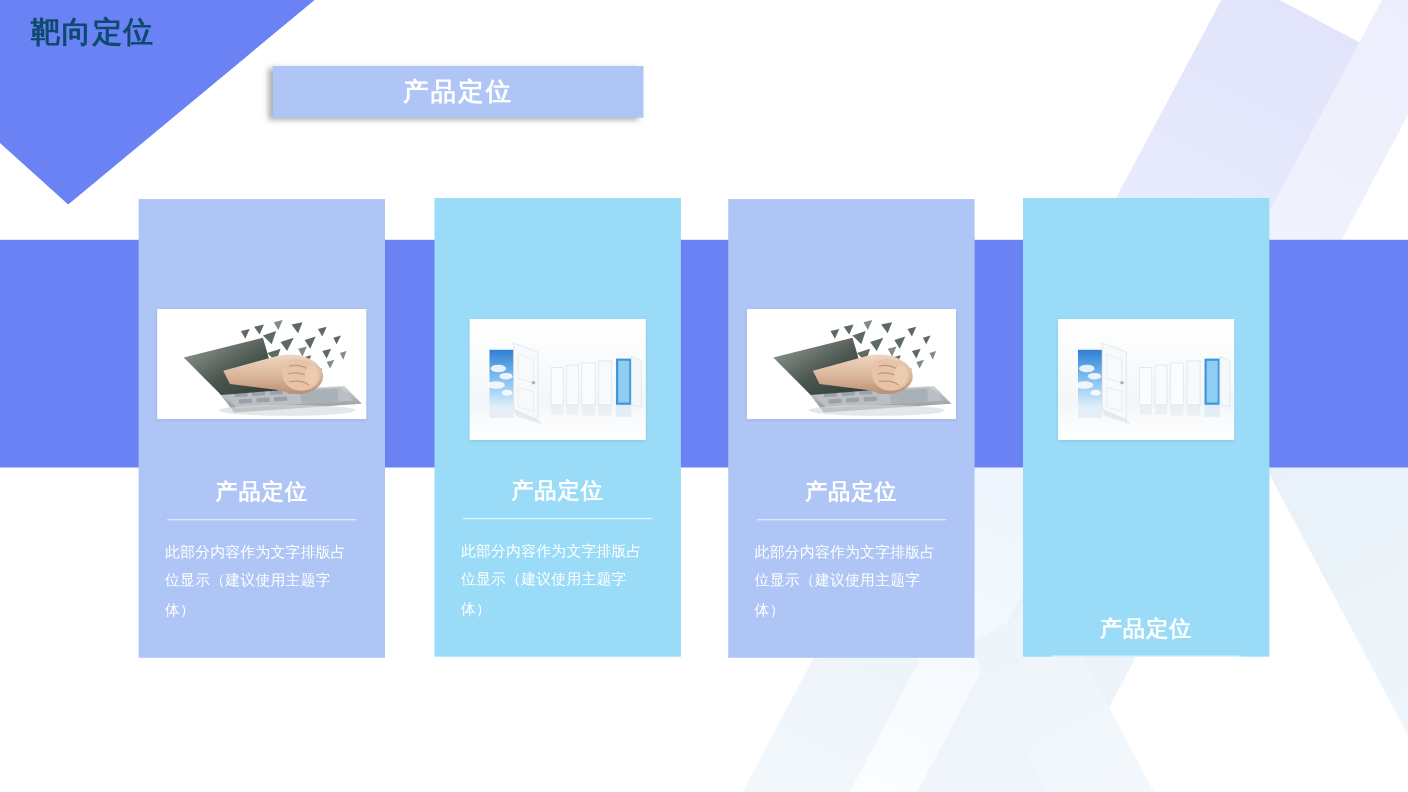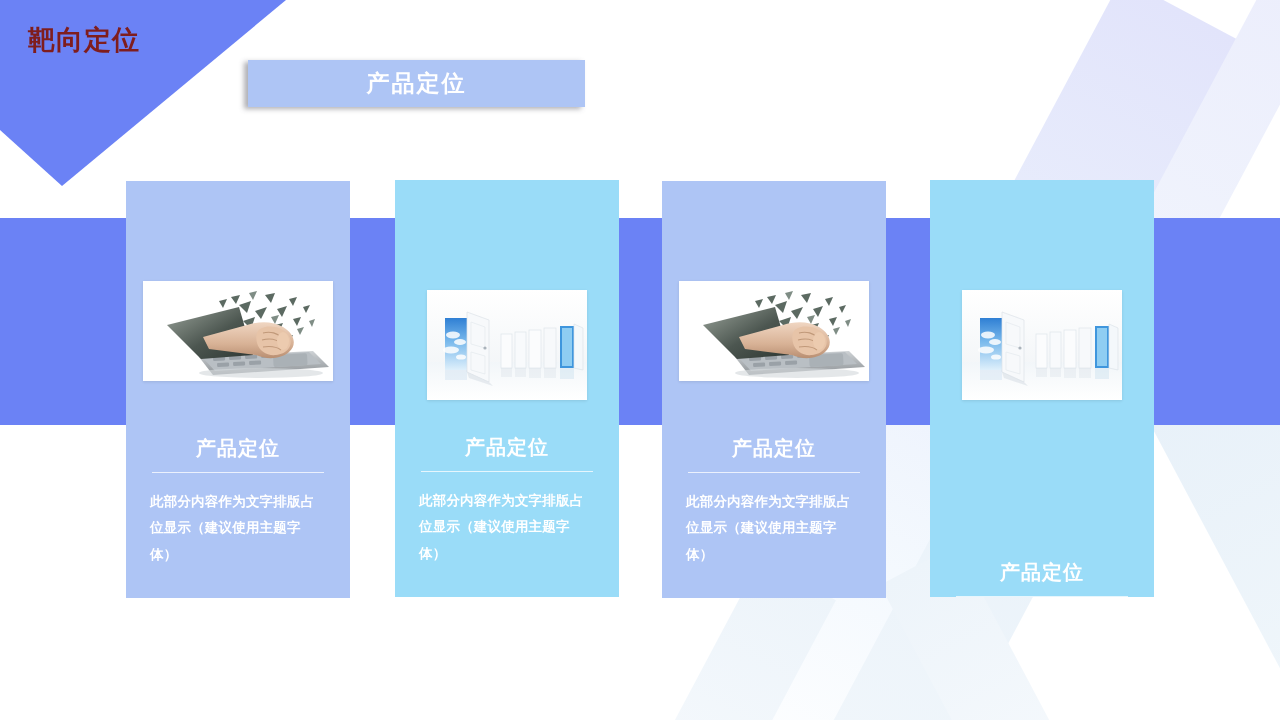--- a/index.html
+++ b/index.html
@@ -42,22 +42,22 @@
     width:86px;height:430px;left:880px;top:585px;
     transform:rotate(-28deg);
     background:linear-gradient(to bottom,#edf4fa 0%,#f7fafd 70%,#ffffff 100%);
   }
 
   
   .header-shape{
     position:absolute;left:0;top:0;width:292px;height:186px;z-index:2;
   }
   .header-title{
-    position:absolute;left:28px;top:22px;z-index:4;
-    color:#7f1d1d;font-size:27px;font-weight:bold;letter-spacing:1px;
+    position:absolute;left:28px;top:11px;z-index:4;
+    color:#0c4a6e;font-size:27px;font-weight:bold;letter-spacing:1px;
     white-space:nowrap;
   }
 
   
   .banner{
     position:absolute;left:248px;top:60px;width:337px;height:47px;z-index:3;
     background:#aec5f5;
     box-shadow:-4px 2px 5px rgba(80,80,90,.45);
     display:flex;align-items:center;justify-content:center;
   }
@@ -93,21 +93,21 @@
     margin-top:auto;color:#ffffff;font-size:20px;font-weight:bold;
     letter-spacing:1px;line-height:1;
   }
   .card-rule{
     width:172px;height:1px;background:rgba(255,255,255,.75);
     margin-top:14px;
   }
   .card-body{
     width:176px;margin-top:16px;margin-bottom:30px;
     color:#ffffff;font-size:13.5px;line-height:1.95;
-    text-align:left;letter-spacing:.2px;font-weight:bold;
+    text-align:left;letter-spacing:.2px;
   }
 
   
   .art{width:100%;height:100%;display:block;}
 
   
   .card-inner{width:100%;display:flex;flex-direction:column;align-items:center;height:100%;}
 </style>
 </head>
 <body>

